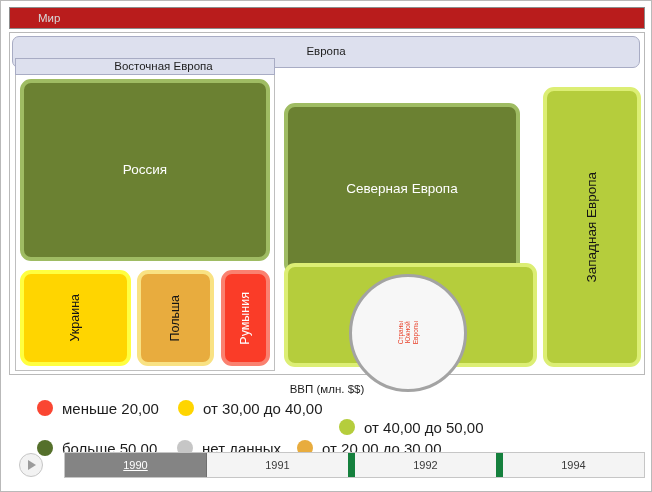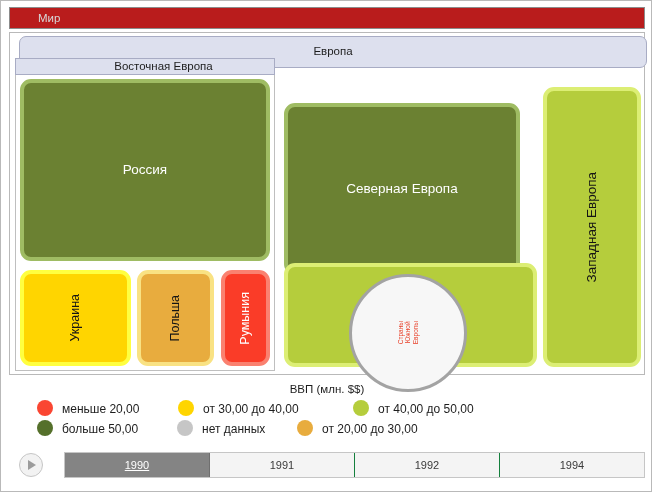--- a/index.html
+++ b/index.html
@@ -61,21 +61,21 @@
     color: #1d1d1d;
     font-size: 11.5px;
     line-height: 100%;
     display: flex;
     align-items: center;
     justify-content: center;
     white-space: nowrap;
     overflow: hidden;
   }
 
-  #hdr-europe { left: 9px;  top: 3px;  width: 628px; height: 32px; border-radius: 7px; }
+  #hdr-europe { left: 2px;  top: 3px;  width: 628px; height: 32px; border-radius: 7px; }
   #hdr-east   { left: 5px;  top: 25px; width: 260px; height: 17px; padding-left: 37px; }
 
   
   .group-box {
     position: absolute;
     box-sizing: border-box;
     background: #ffffff;
     border: 1px solid #bfbfbf;
   }
   #grp-east { left: 5px; top: 25px; width: 260px; height: 313px; }
@@ -199,28 +199,28 @@
   }
   .legend-items {
     display: flex;
     flex-wrap: wrap;
     padding-left: 28px;
     column-gap: 0px;
     row-gap: 4px;
   }
   .legend-item {
     display: flex;
-    align-items: flex-end;
-    font-size: 12px;
+    align-items: flex-start;
+    font-size: 15px;
     color: #1d1d1d;
     white-space: nowrap;
   }
   .legend-item.w1 { width: 141px; }
-  .legend-item.w2 { width: 175px; }
-  .legend-item.w3 { width: 175px; }
+  .legend-item.w2 { width: 161px; }
+  .legend-item.w3 { width: 175px; margin-top: 19px; }
   .legend-item.w4 { width: 140px; }
   .legend-item.w5 { width: 120px; }
   .legend-swatch {
     width: 16px;
     height: 16px;
     border-radius: 50%;
     margin-right: 9px;
     flex: 0 0 auto;
   }
 
@@ -265,21 +265,21 @@
     background: #f4f4f4;
     overflow: hidden;
   }
   .tick {
     flex: 1 1 0;
     display: flex;
     align-items: center;
     justify-content: center;
     font-size: 11px;
     color: #3a3a3a;
-    border-right: 1px solid #15803d;
+    border-right: 7px solid #15803d;
     background: #f4f4f4;
     box-sizing: border-box;
   }
   .tick:last-child { border-right: none; }
   .tick.selected {
     background: #848484;
     color: #ffffff;
     text-decoration: underline;
     border-right: 1px solid #6f6f6f;
   }

